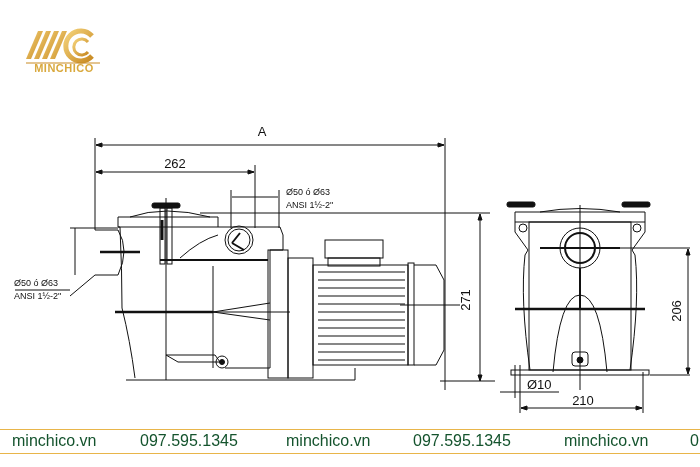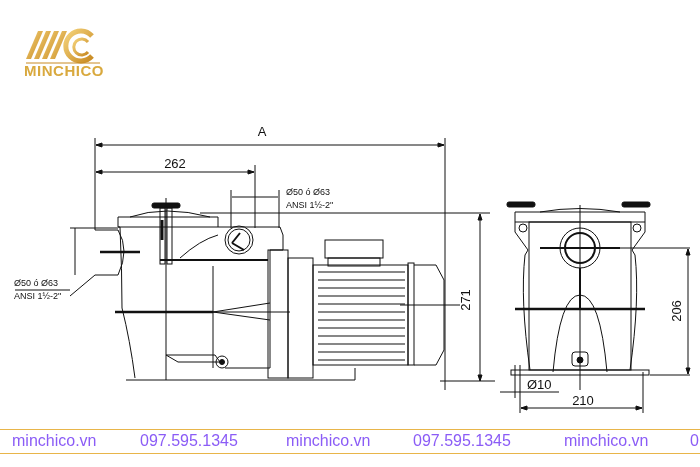--- a/index.html
+++ b/index.html
@@ -1,23 +1,23 @@
 <!DOCTYPE html>
 <html><head>
 <meta charset="utf-8">
 <style>
   html,body{margin:0;padding:0;background:#fff;}
   body{width:700px;height:467px;position:relative;overflow:hidden;font-family:"Liberation Sans",sans-serif;}
   .logo{position:absolute;left:14px;top:14px;width:100px;height:70px;}
-  .logo-text{position:absolute;left:16px;top:62px;width:96px;text-align:center;font-size:15px;font-weight:bold;letter-spacing:0.5px;color:#d9a93e;font-family:"Liberation Sans",sans-serif;}
+  .logo-text{position:absolute;left:16px;top:62px;width:96px;text-align:center;font-size:11px;font-weight:bold;letter-spacing:0.5px;color:#d9a93e;font-family:"Liberation Sans",sans-serif;}
   svg.drawing{position:absolute;left:0;top:0;}
   .dim{font-family:"Liberation Sans",sans-serif;font-size:13px;fill:#111;}
   .small{font-family:"Liberation Sans",sans-serif;font-size:9px;fill:#111;}
   .footer{position:absolute;left:0;top:429px;width:700px;height:23px;border-top:1px solid #e8b54a;border-bottom:1px solid #e8b54a;display:flex;align-items:center;white-space:nowrap;overflow:hidden;}
-  .footer span{font-family:"Liberation Sans",sans-serif;font-size:16px;color:#8b5cf6;position:absolute;top:2px;}
+  .footer span{font-family:"Liberation Sans",sans-serif;font-size:16px;color:#14532d;position:absolute;top:2px;}
 </style>
 </head>
 <body>
 
 <svg class="logo" viewBox="0 0 100 70" width="100" height="70">
   <defs>
     <linearGradient id="g" x1="0" x2="1" y1="0" y2="1">
       <stop offset="0" stop-color="#f4d27a"></stop>
         <stop offset="1" stop-color="#c88a22"></stop>
     </linearGradient>

